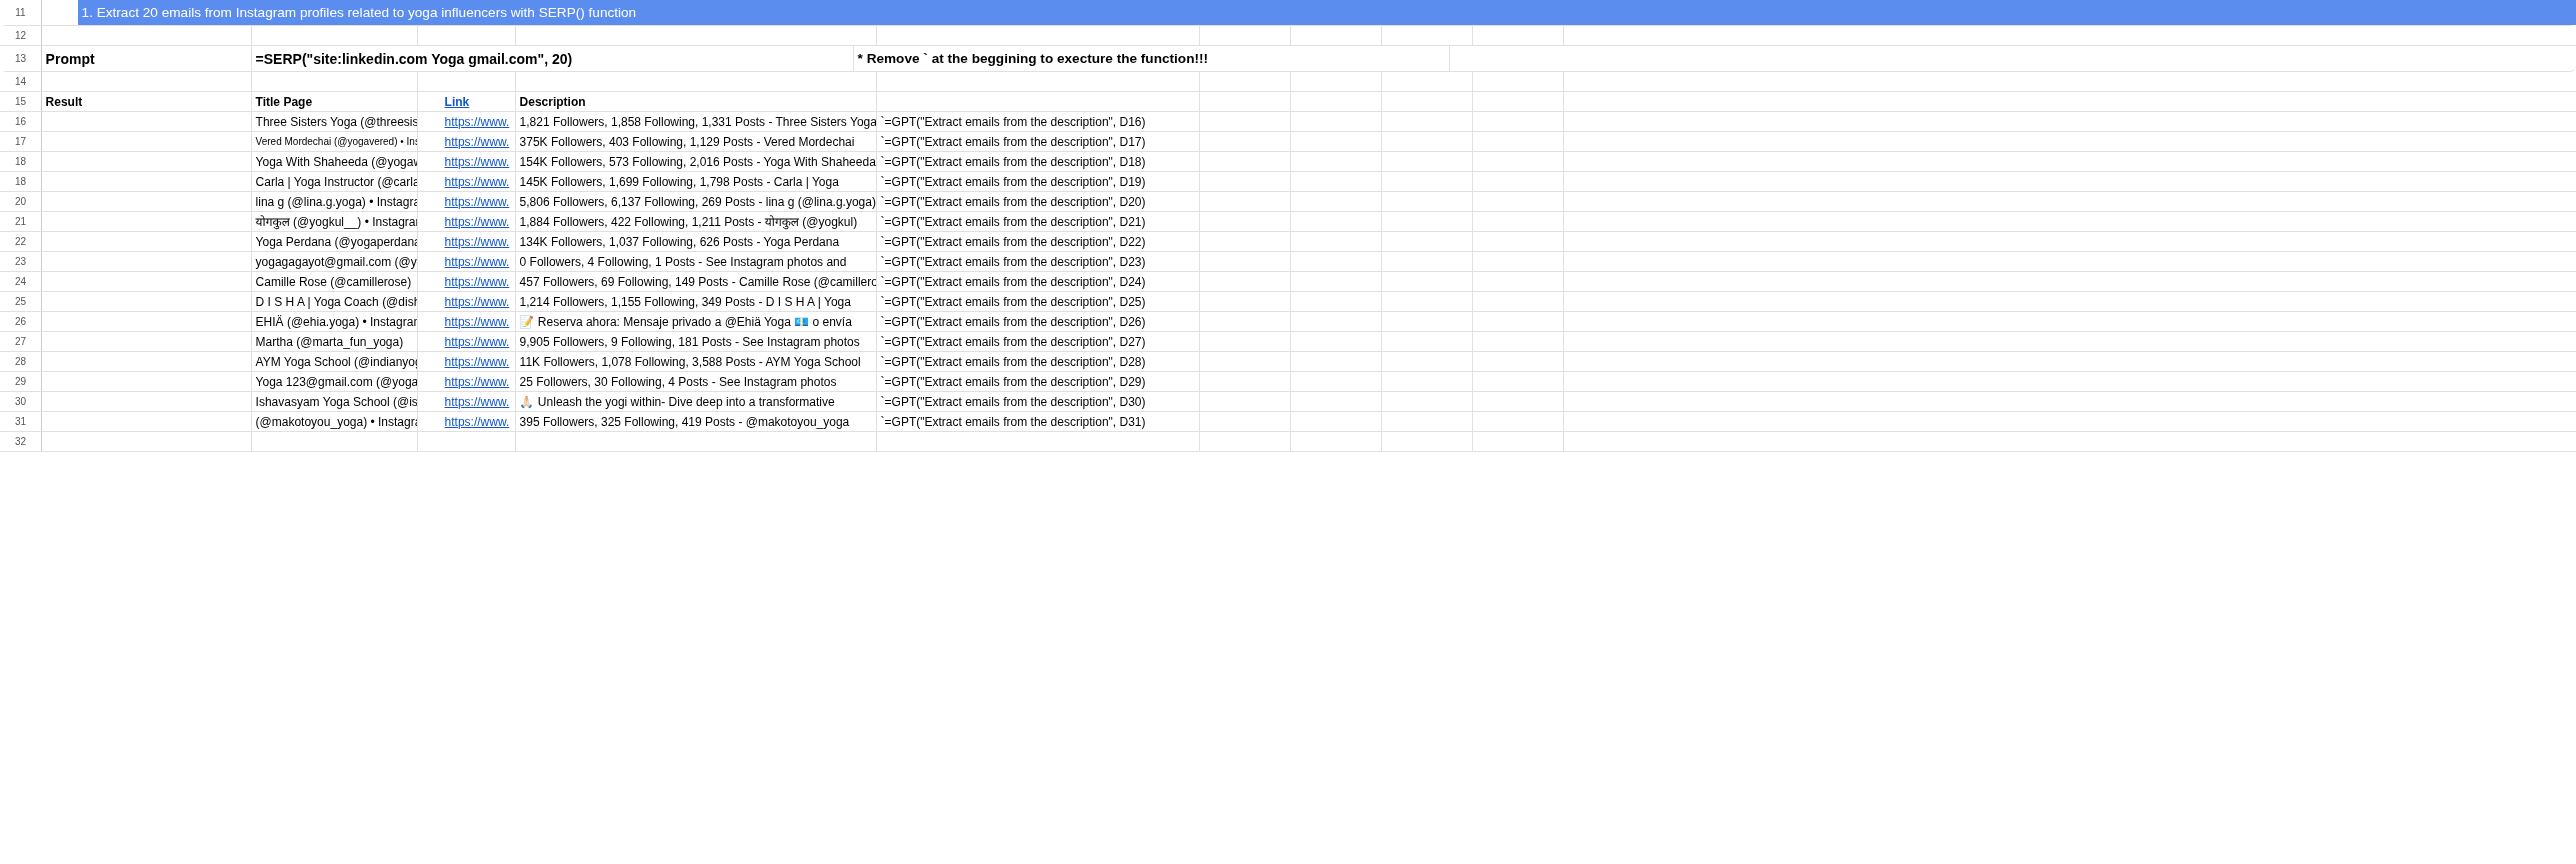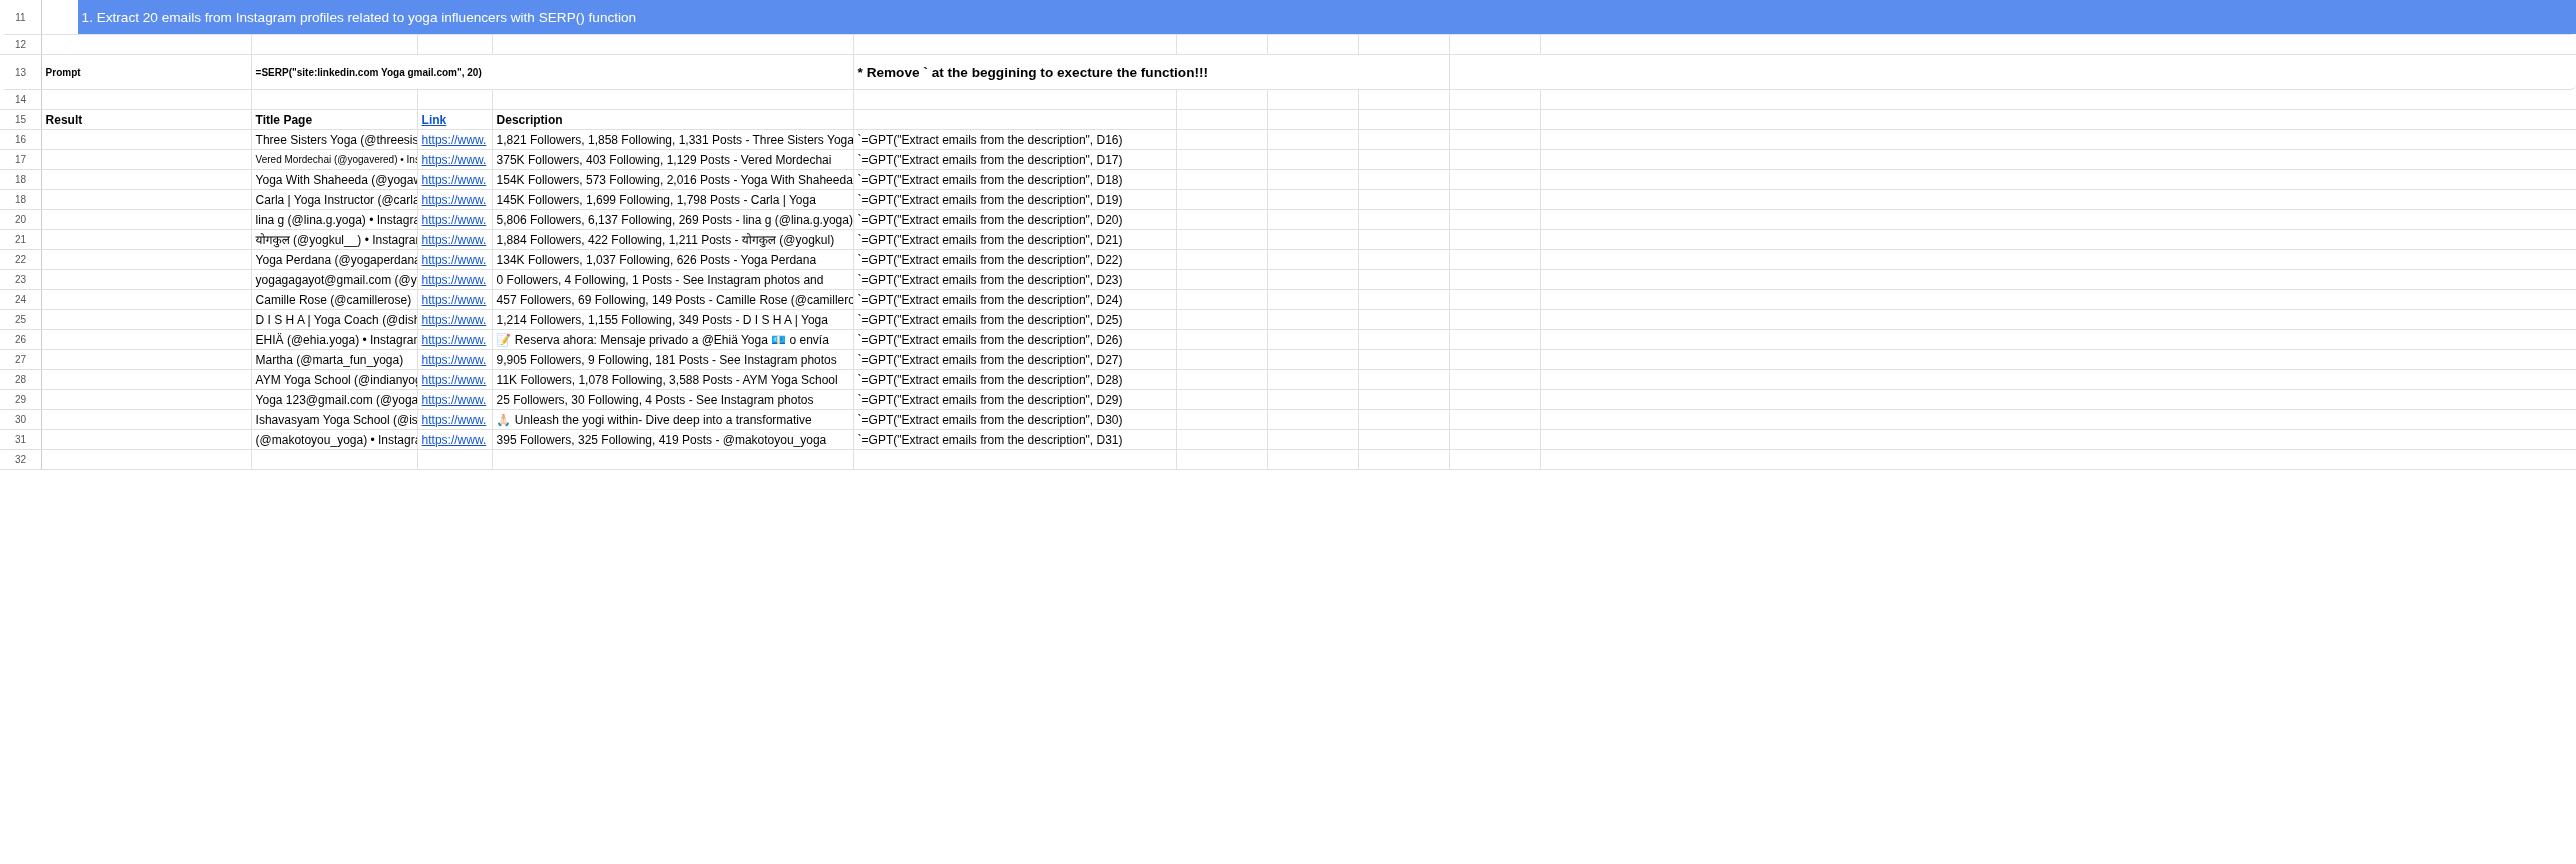--- a/index.html
+++ b/index.html
@@ -3,31 +3,31 @@
 <meta charset="utf-8">
 <style>
   * { box-sizing: border-box; margin: 0; padding: 0; }
   body { font-family: Arial, sans-serif; font-size: 12px; color: #000; background: #fff; overflow: hidden; }
   .sheet { display: flex; flex-direction: column; }
   .row { display: flex; border-bottom: 0.9px solid #e0e0e0; height: 20px; align-items: stretch; }
   .row-header { width: 42px; flex-shrink: 0; background: #fff; border-right: 0.9px solid #ccc; display: flex; align-items: center; justify-content: center; color: #555; font-size: 10px; }
   .cell { border-right: 0.9px solid #e0e0e0; padding: 1.8px 3.6px; overflow: hidden; white-space: nowrap; display: flex; align-items: center; }
   .cA { width: 210px; }
   .cB { width: 166px; }
-  .cC { width: 75px; }
+  .cC { width: 75px; margin-left: 23px; }
   .cD { width: 361px; text-align: center; }
   .cE { width: 323px; }
   .cF, .cG, .cH, .cI, .cJ { width: 91px; }
   .banner { background: #5b8def; color: #fff; font-size: 13.6px; font-weight: 400; padding: 1.8px 3.6px; flex: 1; display: flex; align-items: center; margin-left: 36px; }
   .bold { font-weight: 700; }
   .link { color: #1155cc; text-decoration: underline; }
-  .bigprompt { font-size: 10px; font-weight: 700; }
+  .bigprompt { font-size: 14px; font-weight: 700; }
   .bignote { font-size: 13.6px; font-weight: 700; }
   .trunc { text-overflow: clip; }
-  .tallrow { height: 35px; border-radius: 6px; }
+  .tallrow { height: 26px; border-radius: 6px; }
   .smallfont { font-size: 10px; }
 </style>
 </head>
 <body>
 
 <div class="sheet">
 
   <div class="row tallrow">
     <div class="row-header">11</div>
     <div class="banner">1. Extract 20 emails from Instagram profiles related to yoga influencers with SERP() function</div>

